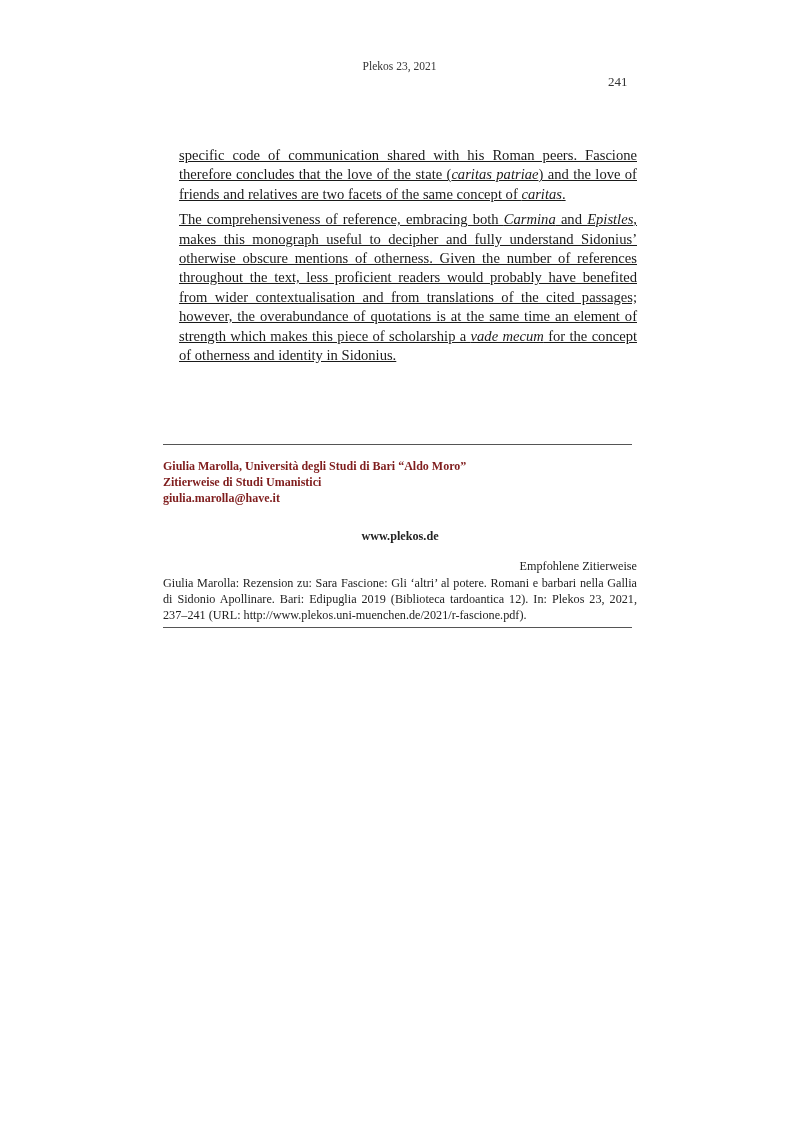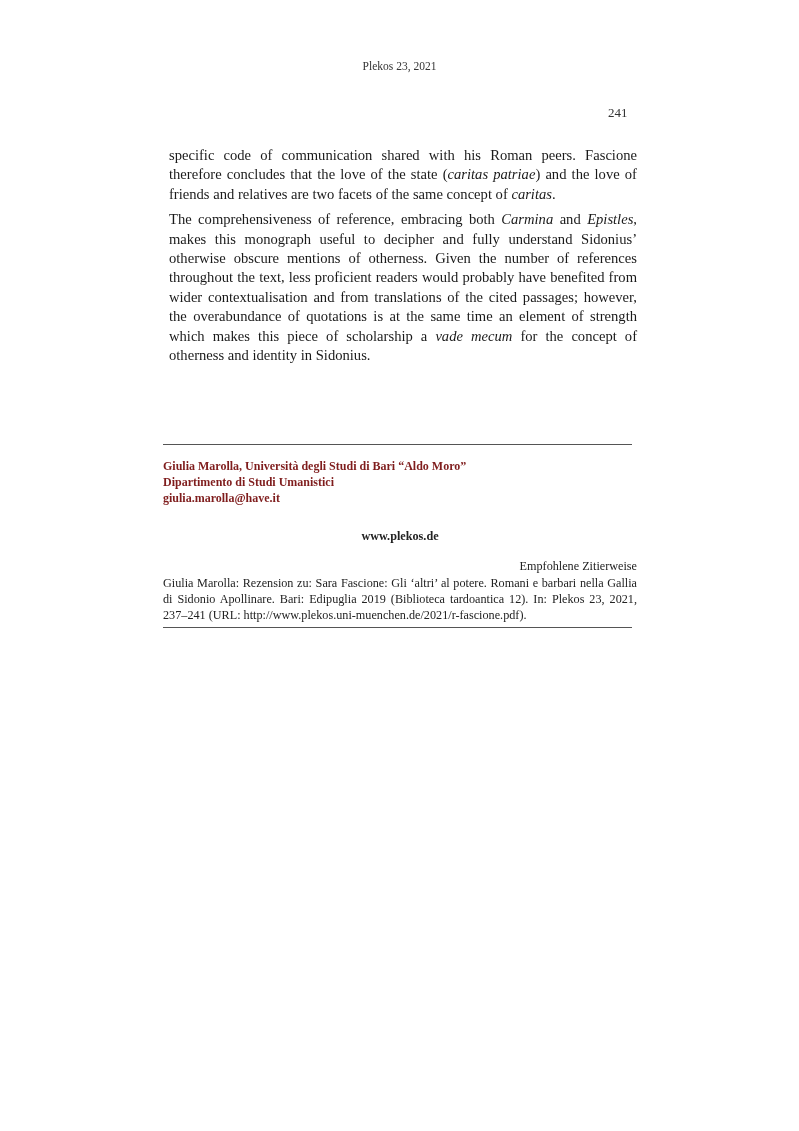--- a/index.html
+++ b/index.html
@@ -1,22 +1,22 @@
 <!DOCTYPE html>
 <html><head>
   <meta charset="utf-8">
   <style>
     html, body { margin: 0; padding: 0; background: #ffffff; }
     body { width: 799px; height: 1131px; position: relative; overflow: hidden;
       font-family: "Liberation Serif", "DejaVu Serif", serif; color: #1a1a1a; }
     .running-head { position: absolute; top: 60px; left: 0; width: 799px; text-align: center;
       font-size: 11.5px; color: #333; }
-    .page-number { position: absolute; top: 74px; left: 608px; font-size: 13px; color: #333; margin-top: 31px; }
+    .page-number { position: absolute; top: 74px; left: 608px; font-size: 13px; color: #333; }
     .body-text { position: absolute; left: 163px; width: 474px; top: 146px; }
-    .body-text p { margin: 0 0 6px 6px; font-size: 14.6px; line-height: 19.4px; text-align: justify; }
+    .body-text p { margin: 0 0 6px 16px; font-size: 14.6px; line-height: 19.4px; text-align: justify; text-decoration: underline; }
     .rule { position: absolute; left: 163px; width: 469px; height: 1px; background: #555; }
     .affil { position: absolute; left: 163px; top: 458px; font-size: 12px; line-height: 16px; color: #7f1d1d; font-weight: bold; }
     .affil div { white-space: nowrap; }
     .cite-block { position: absolute; left: 163px; width: 474px; top: 528px; font-size: 12.2px; line-height: 16.3px; color: #222; }
     .site { text-align: center; font-weight: bold; margin-bottom: 14px; }
     .cite-heading { text-align: right; }
     .cite-text { text-align: justify; }
   </style>
 </head>
 <body>
@@ -26,21 +26,21 @@
 
 <div class="body-text">
   <p><span>specific code of communication shared with his Roman peers. Fascione therefore concludes that the love of the state (</span><i>caritas patriae</i><span>) and the love of friends and relatives are two facets of the same concept of </span><i>caritas</i><span>.</span></p>
   <p><span>The comprehensiveness of reference, embracing both </span><i>Carmina</i><span> and </span><i>Epistles</i><span>, makes this monograph useful to decipher and fully understand Sidonius’ otherwise obscure mentions of otherness. Given the number of references throughout the text, less proficient readers would probably have benefited from wider contextualisation and from translations of the cited passages; however, the overabundance of quotations is at the same time an element of strength which makes this piece of scholarship a </span><i>vade mecum</i><span> for the concept of otherness and identity in Sidonius.</span></p>
 </div>
 
 <div class="rule" style="top:444px;"></div>
 
 <div class="affil">
   <div>Giulia Marolla, Università degli Studi di Bari “Aldo Moro”</div>
-  <div>Dipartimento di Studi Umanistici</div>
+  <div>Zitierweise di Studi Umanistici</div>
   <div>giulia.marolla@have.it</div>
 </div>
 
 <div class="cite-block">
   <div class="site">www.plekos.de</div>
   <div class="cite-heading">Empfohlene Zitierweise</div>
   <div class="cite-text">Giulia Marolla: Rezension zu: Sara Fascione: Gli ‘altri’ al potere. Romani e barbari nella Gallia di Sidonio Apollinare. Bari: Edipuglia 2019 (Biblioteca tardoantica 12). In: Plekos 23, 2021, 237–241 (URL: http://www.plekos.uni-muenchen.de/2021/r-fascione.pdf).</div>
 </div>
 
 <div class="rule" style="top:627px;"></div>

